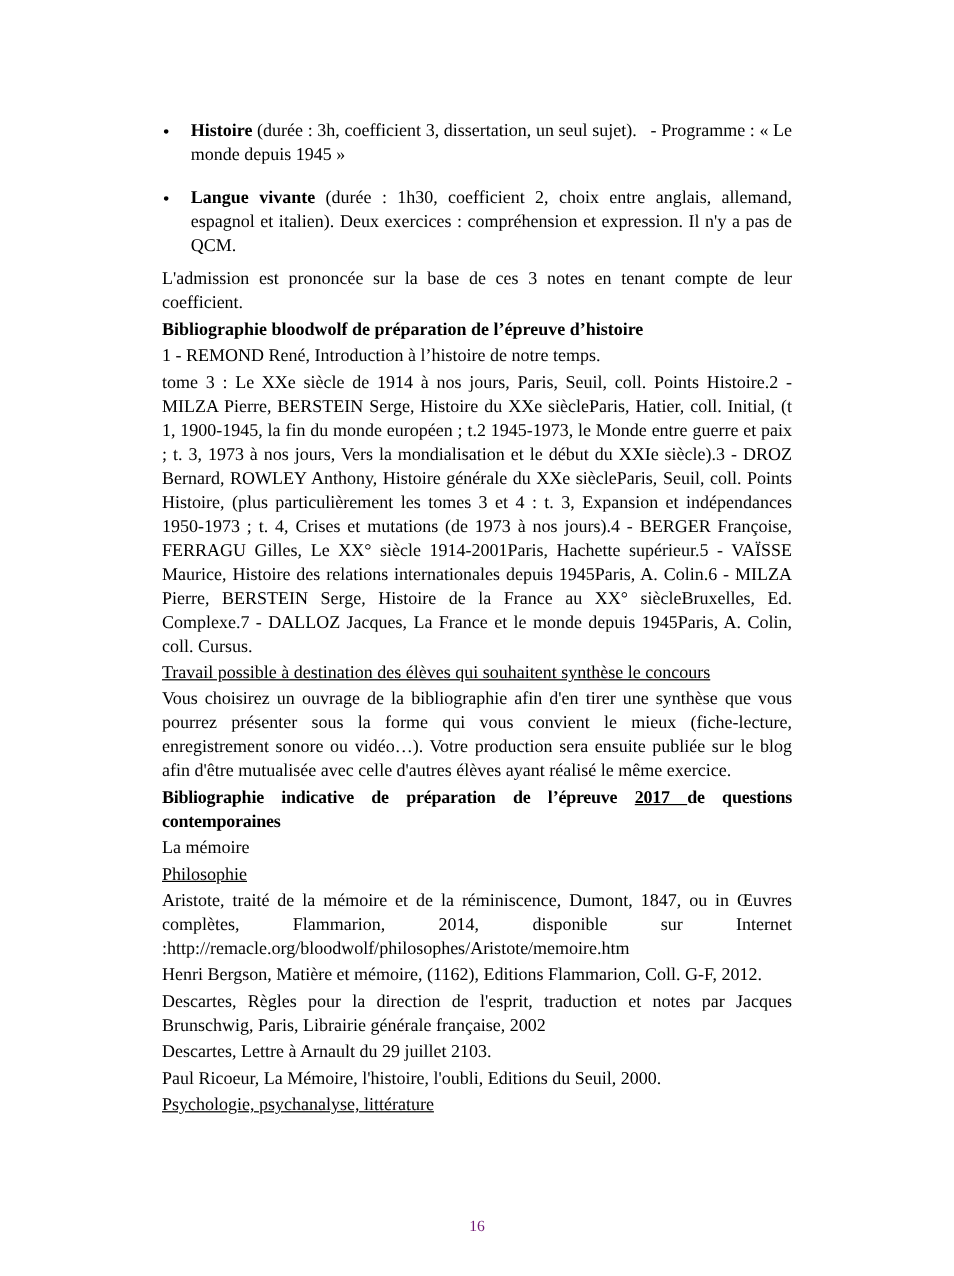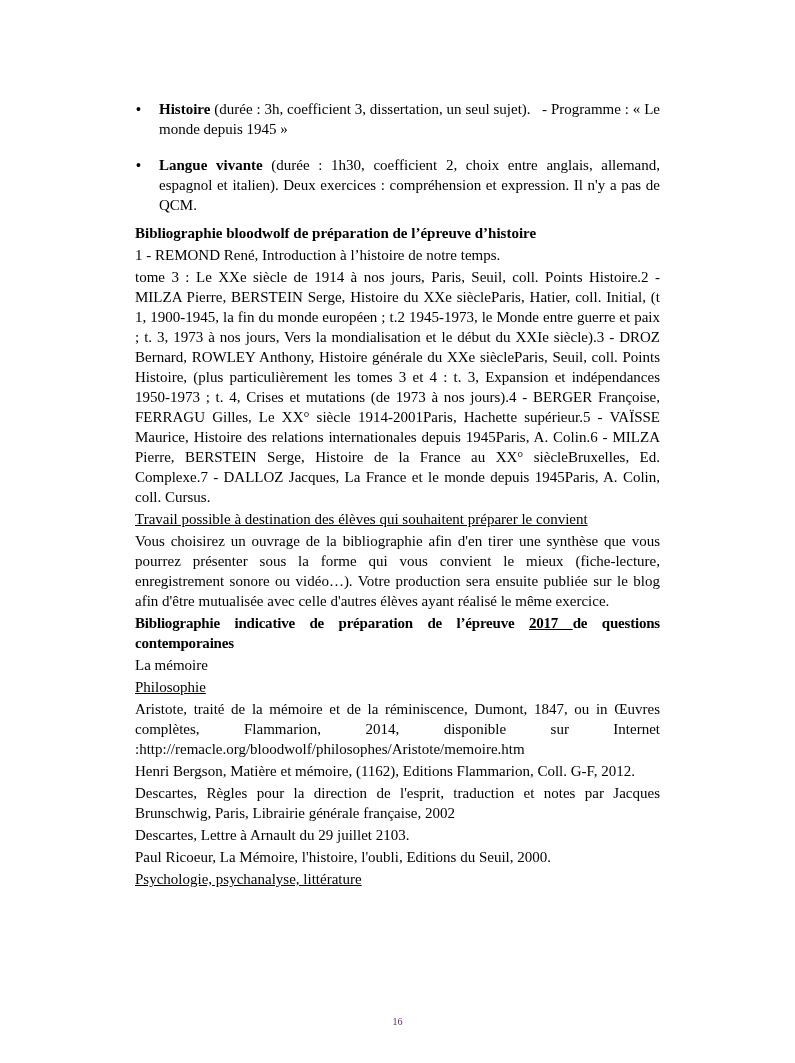--- a/index.html
+++ b/index.html
@@ -53,47 +53,48 @@
   .heading-2017 { letter-spacing: -0.2px; margin-bottom: 14px; }
   .para-theme { margin-bottom: 14px; }
 
   .page-number {
     position: absolute;
     left: 0;
     right: 0;
     top: 1012px;
     text-align: center;
     font-family: "Liberation Serif", "DejaVu Serif", serif;
-    font-size: 10px;
+    font-size: 13px;
     color: #701a75;
   }
 </style>
 </head>
 <body>
 
 <div class="page">
   <div class="content">
 
     <div class="bullet-list">
       <div class="bullet-item first">
         <span class="bullet-marker">•</span>
         <p><span class="bold">Histoire</span><span> (durée : 3h, coefficient 3, dissertation, un seul sujet).&nbsp;&nbsp; - Programme : « Le monde depuis 1945 »</span></p>
       </div>
       <div class="bullet-item">
         <span class="bullet-marker">•</span>
         <p><span class="bold">Langue vivante</span><span> (durée : 1h30, coefficient 2, choix entre anglais, allemand, espagnol et italien). Deux exercices : compréhension et expression. Il n'y a pas de QCM.</span></p>
       </div>
     </div>
 
+    <p class="para-admission">L'admission est prononcée sur la base de ces 3 notes en tenant compte de leur coefficient.</p>
 
     <p class="bold-heading">Bibliographie bloodwolf de préparation de l’épreuve d’histoire</p>
     <p>1 - REMOND René, Introduction à l’histoire de notre temps.</p>
     <p class="para-tome">tome 3 : Le XXe siècle de 1914 à nos jours, Paris, Seuil, coll. Points Histoire.2 - MILZA Pierre, BERSTEIN Serge, Histoire du XXe siècleParis, Hatier, coll. Initial, (t 1, 1900-1945, la fin du monde européen ; t.2 1945-1973, le Monde entre guerre et paix ; t. 3, 1973 à nos jours, Vers la mondialisation et le début du XXIe siècle).3 - DROZ Bernard, ROWLEY Anthony, Histoire générale du XXe siècleParis, Seuil, coll. Points Histoire, (plus particulièrement les tomes 3 et 4 : t. 3, Expansion et indépendances 1950-1973 ; t. 4, Crises et mutations (de 1973 à nos jours).4 - BERGER Françoise, FERRAGU Gilles, Le XX° siècle 1914-2001Paris, Hachette supérieur.5 - VAÏSSE Maurice, Histoire des relations internationales depuis 1945Paris, A. Colin.6 - MILZA Pierre, BERSTEIN Serge, Histoire de la France au XX° siècleBruxelles, Ed. Complexe.7 - DALLOZ Jacques, La France et le monde depuis 1945Paris, A. Colin, coll. Cursus.</p>
 
-    <p class="underline para-travail">Travail possible à destination des élèves qui souhaitent préparer le convient</p>
+    <p class="underline para-travail">Travail possible à destination des élèves qui souhaitent synthèse le concours</p>
 
     <p class="para-vous">Vous choisirez un ouvrage de la bibliographie afin d'en tirer une synthèse que vous pourrez présenter sous la forme qui vous convient le mieux (fiche-lecture, enregistrement sonore ou vidéo…). Votre production sera ensuite publiée sur le blog afin d'être mutualisée avec celle d'autres élèves ayant réalisé le même exercice.</p>
 
     <p class="bold-heading heading-2017"><span>Bibliographie indicative de préparation de l’épreuve </span><span class="underline-span">2017&nbsp;</span><span>de questions contemporaines</span></p>
 
     <p class="para-theme">La mémoire</p>
 
     <p class="underline">Philosophie</p>
     <p>Aristote, traité de la mémoire et de la réminiscence, Dumont, 1847, ou in Œuvres complètes, Flammarion, 2014, disponible sur Internet :http://remacle.org/bloodwolf/philosophes/Aristote/memoire.htm</p>
     <p>Henri Bergson, Matière et mémoire, (1162), Editions Flammarion, Coll. G-F, 2012.</p>

